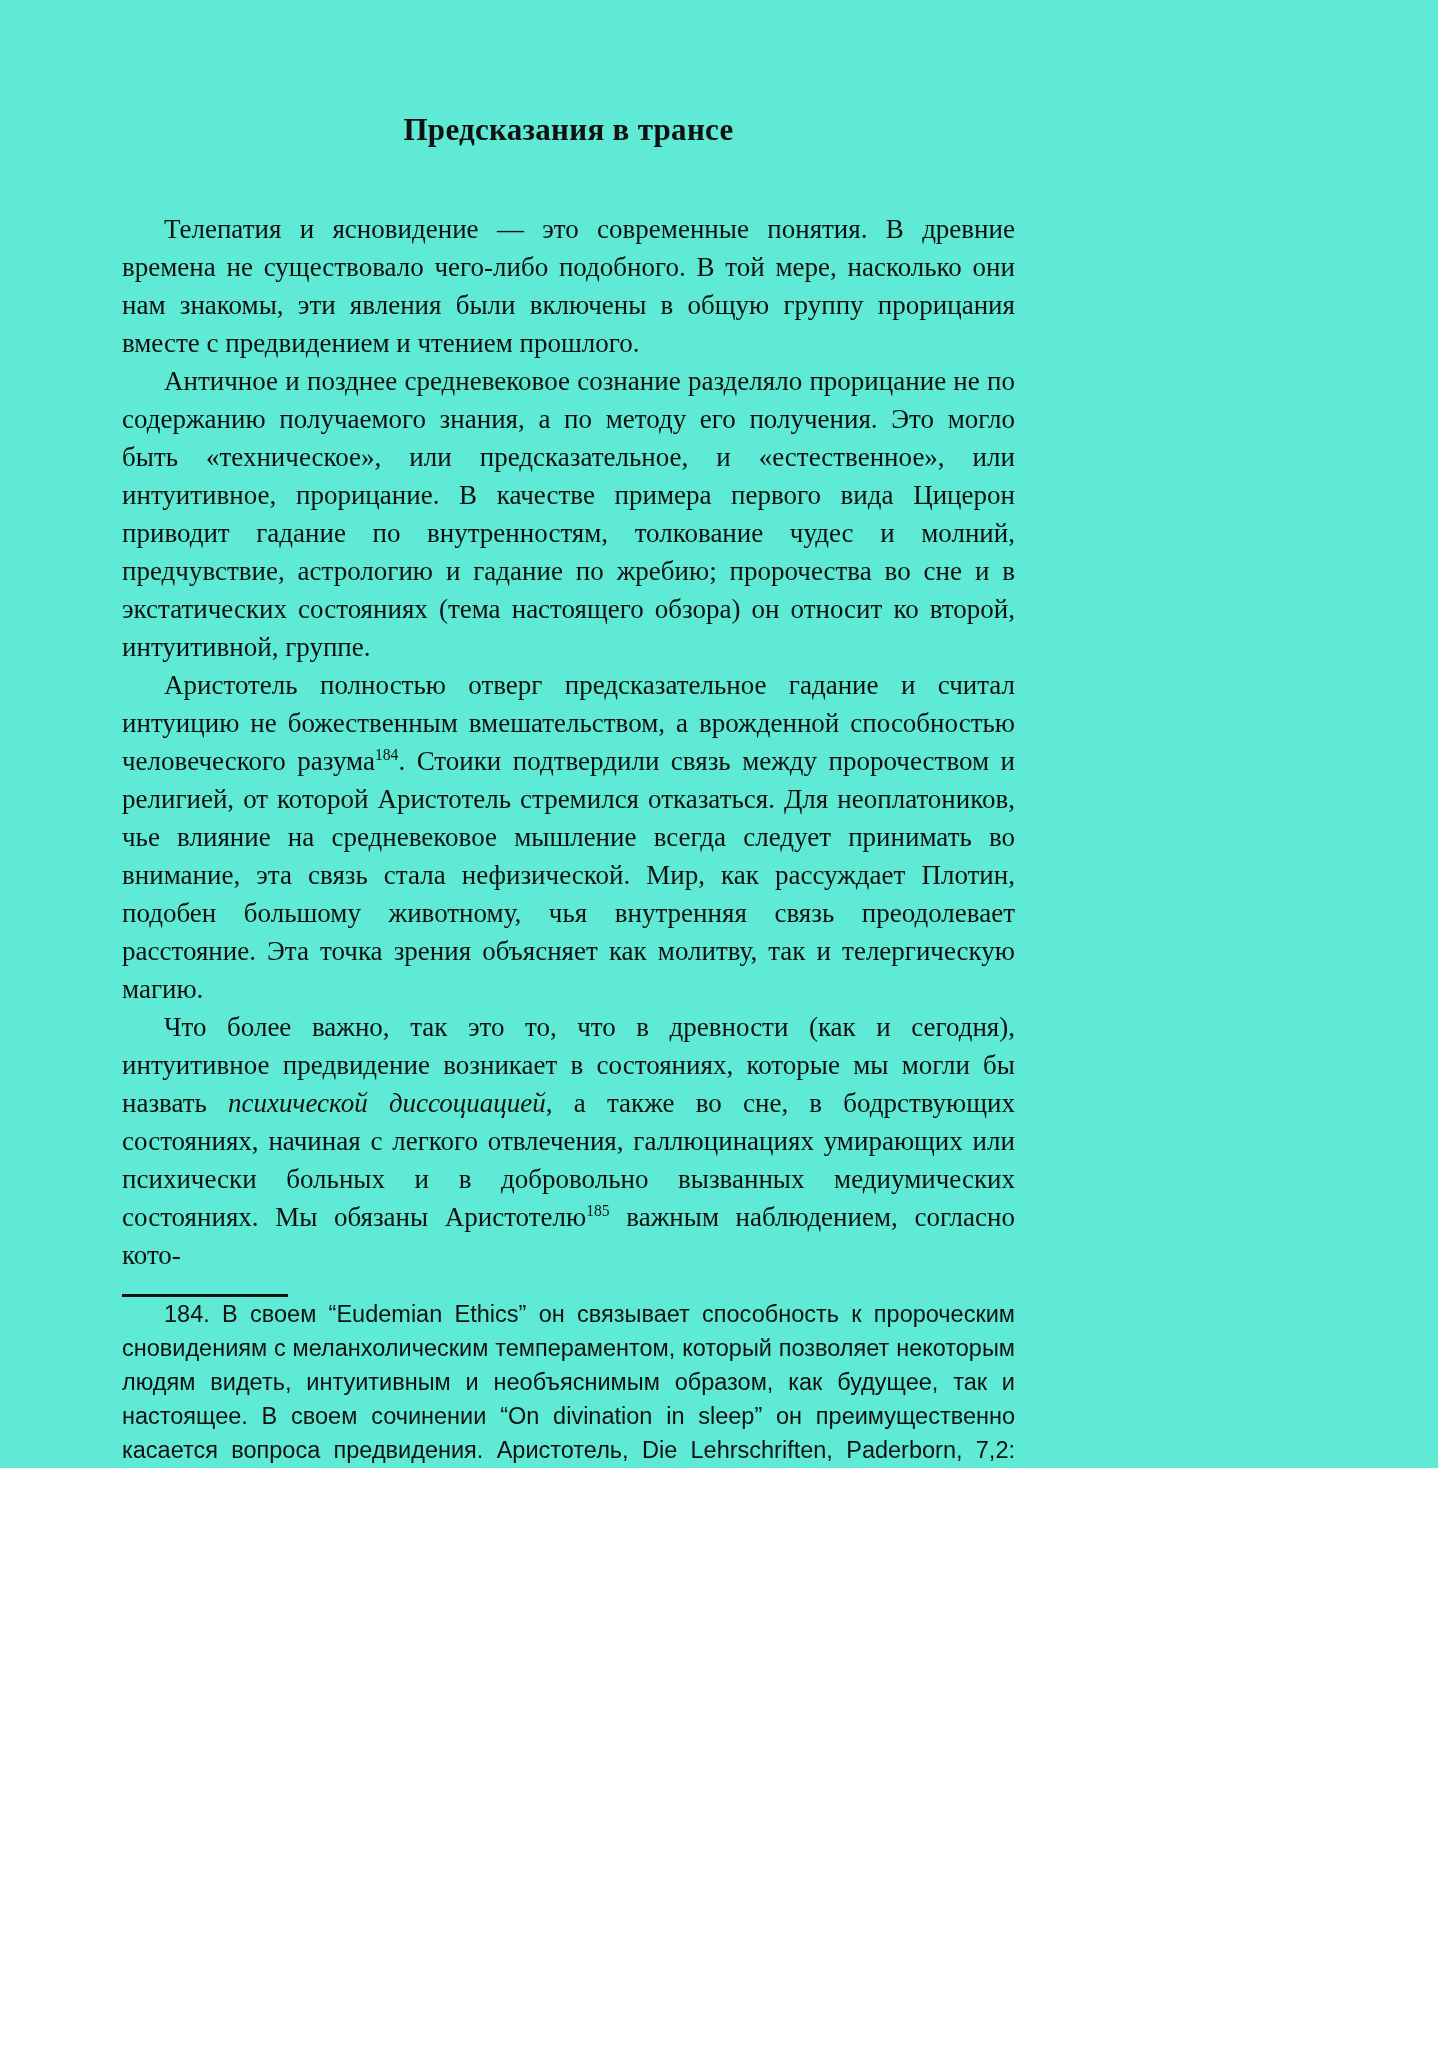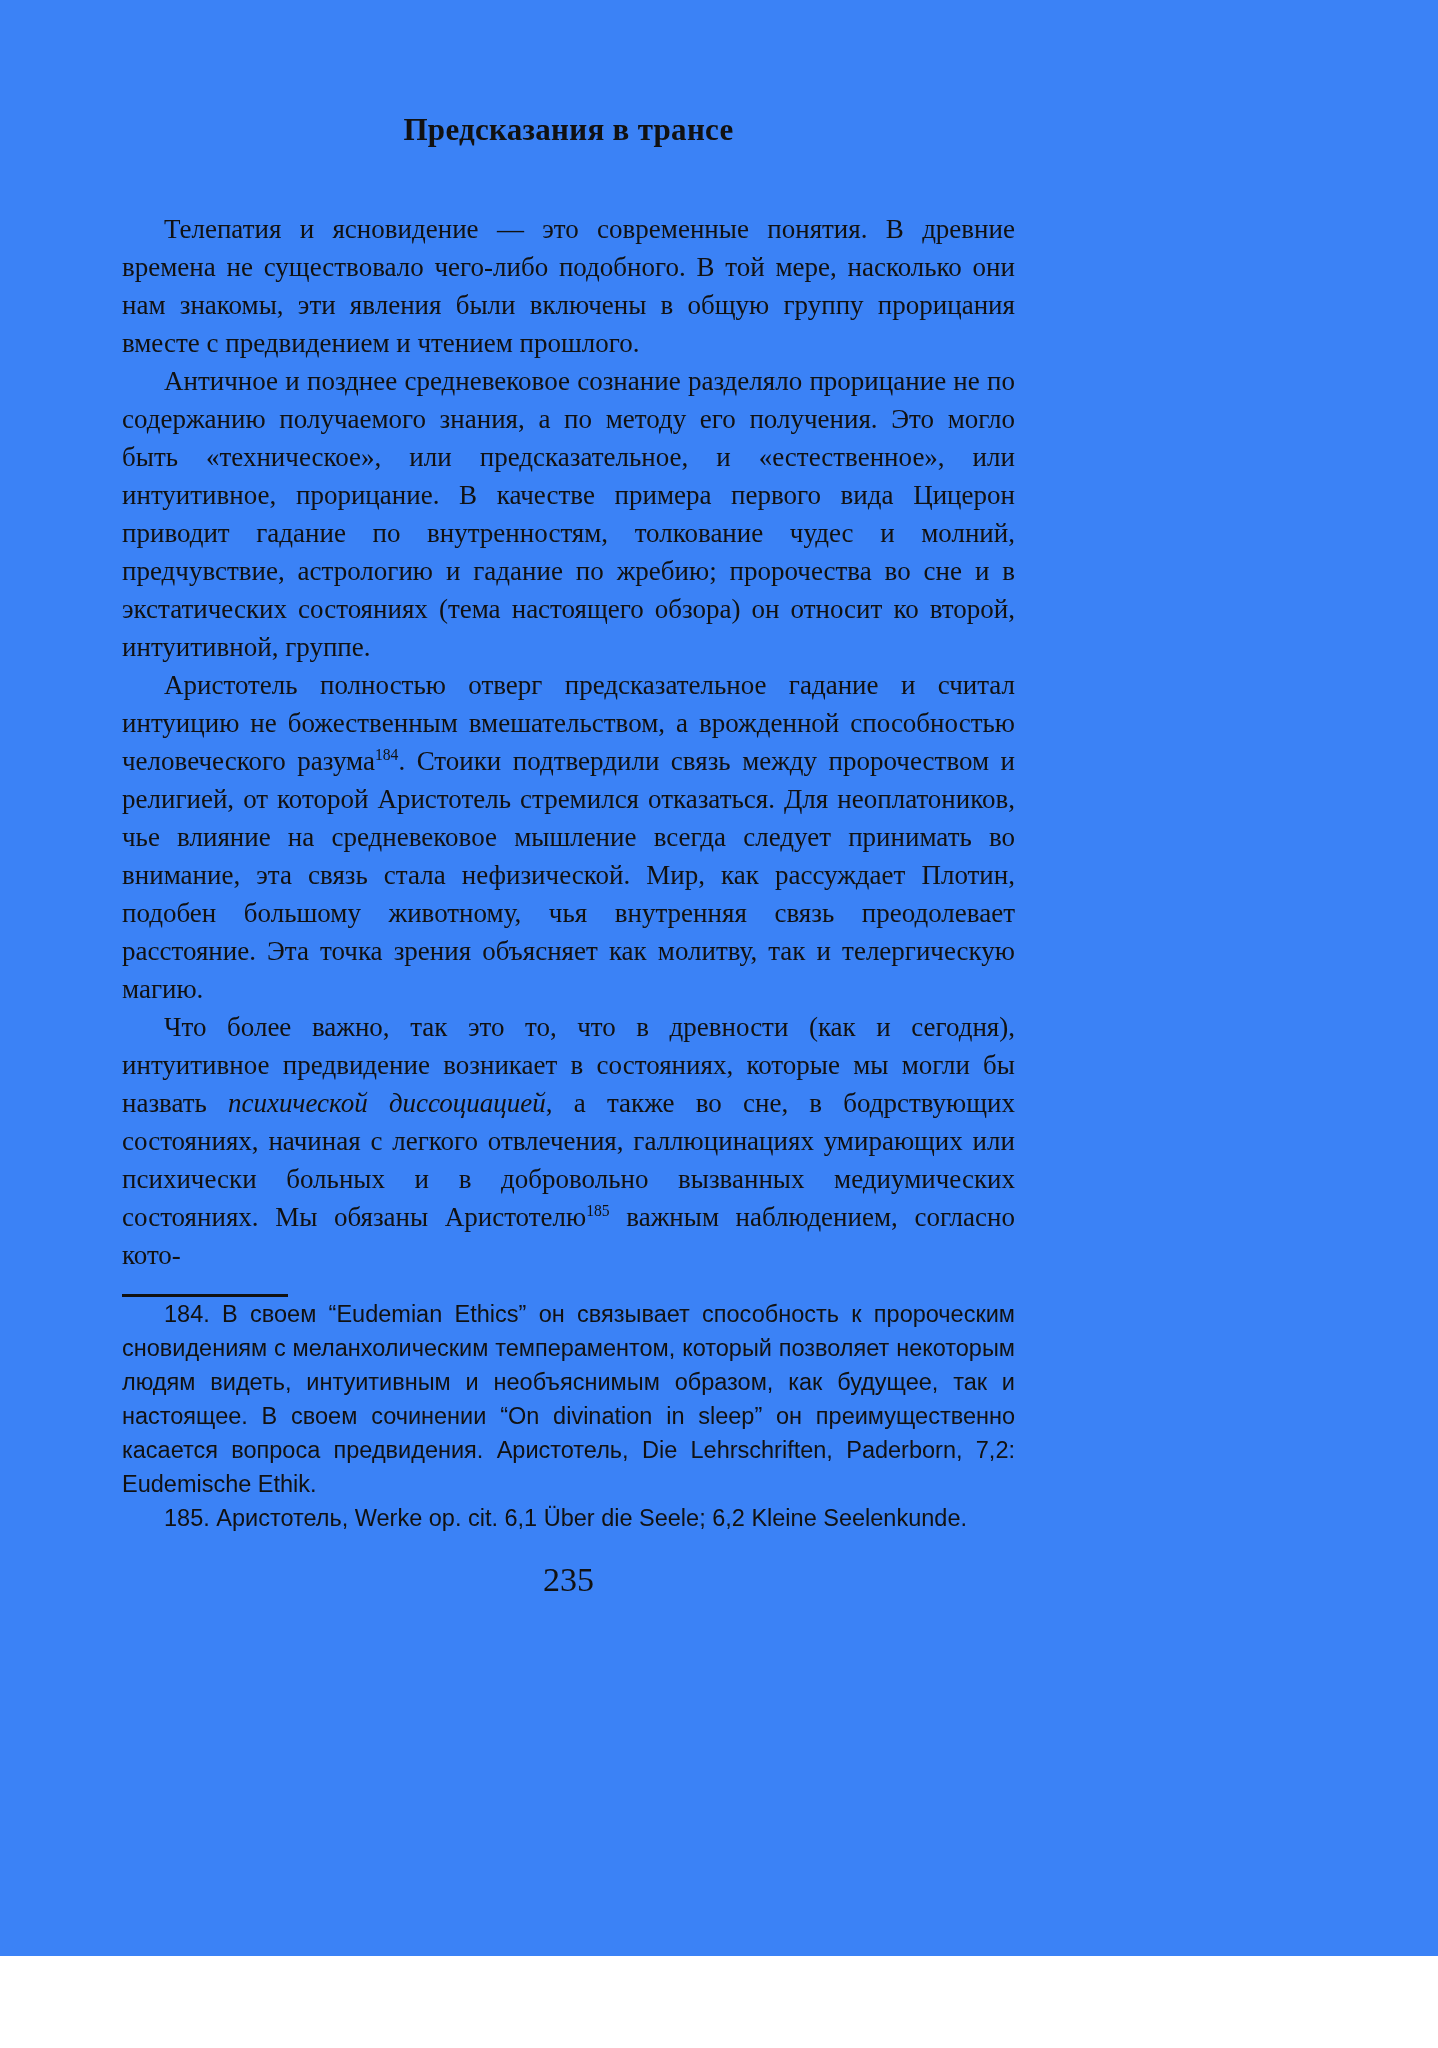--- a/index.html
+++ b/index.html
@@ -3,22 +3,22 @@
 <meta charset="utf-8">
 <style>
   html, body {
     margin: 0;
     padding: 0;
     background: #ffffff;
   }
   .page {
     position: relative;
     width: 1438px;
-    height: 1956px;
-    background: #3b82f6;
+    height: 1468px;
+    background: #5eead4;
     font-family: "Liberation Serif", serif;
     color: #111111;
     overflow: hidden;
   }
   .content {
     position: absolute;
     left: 122px;
     top: 112px;
     width: 893px;
   }

